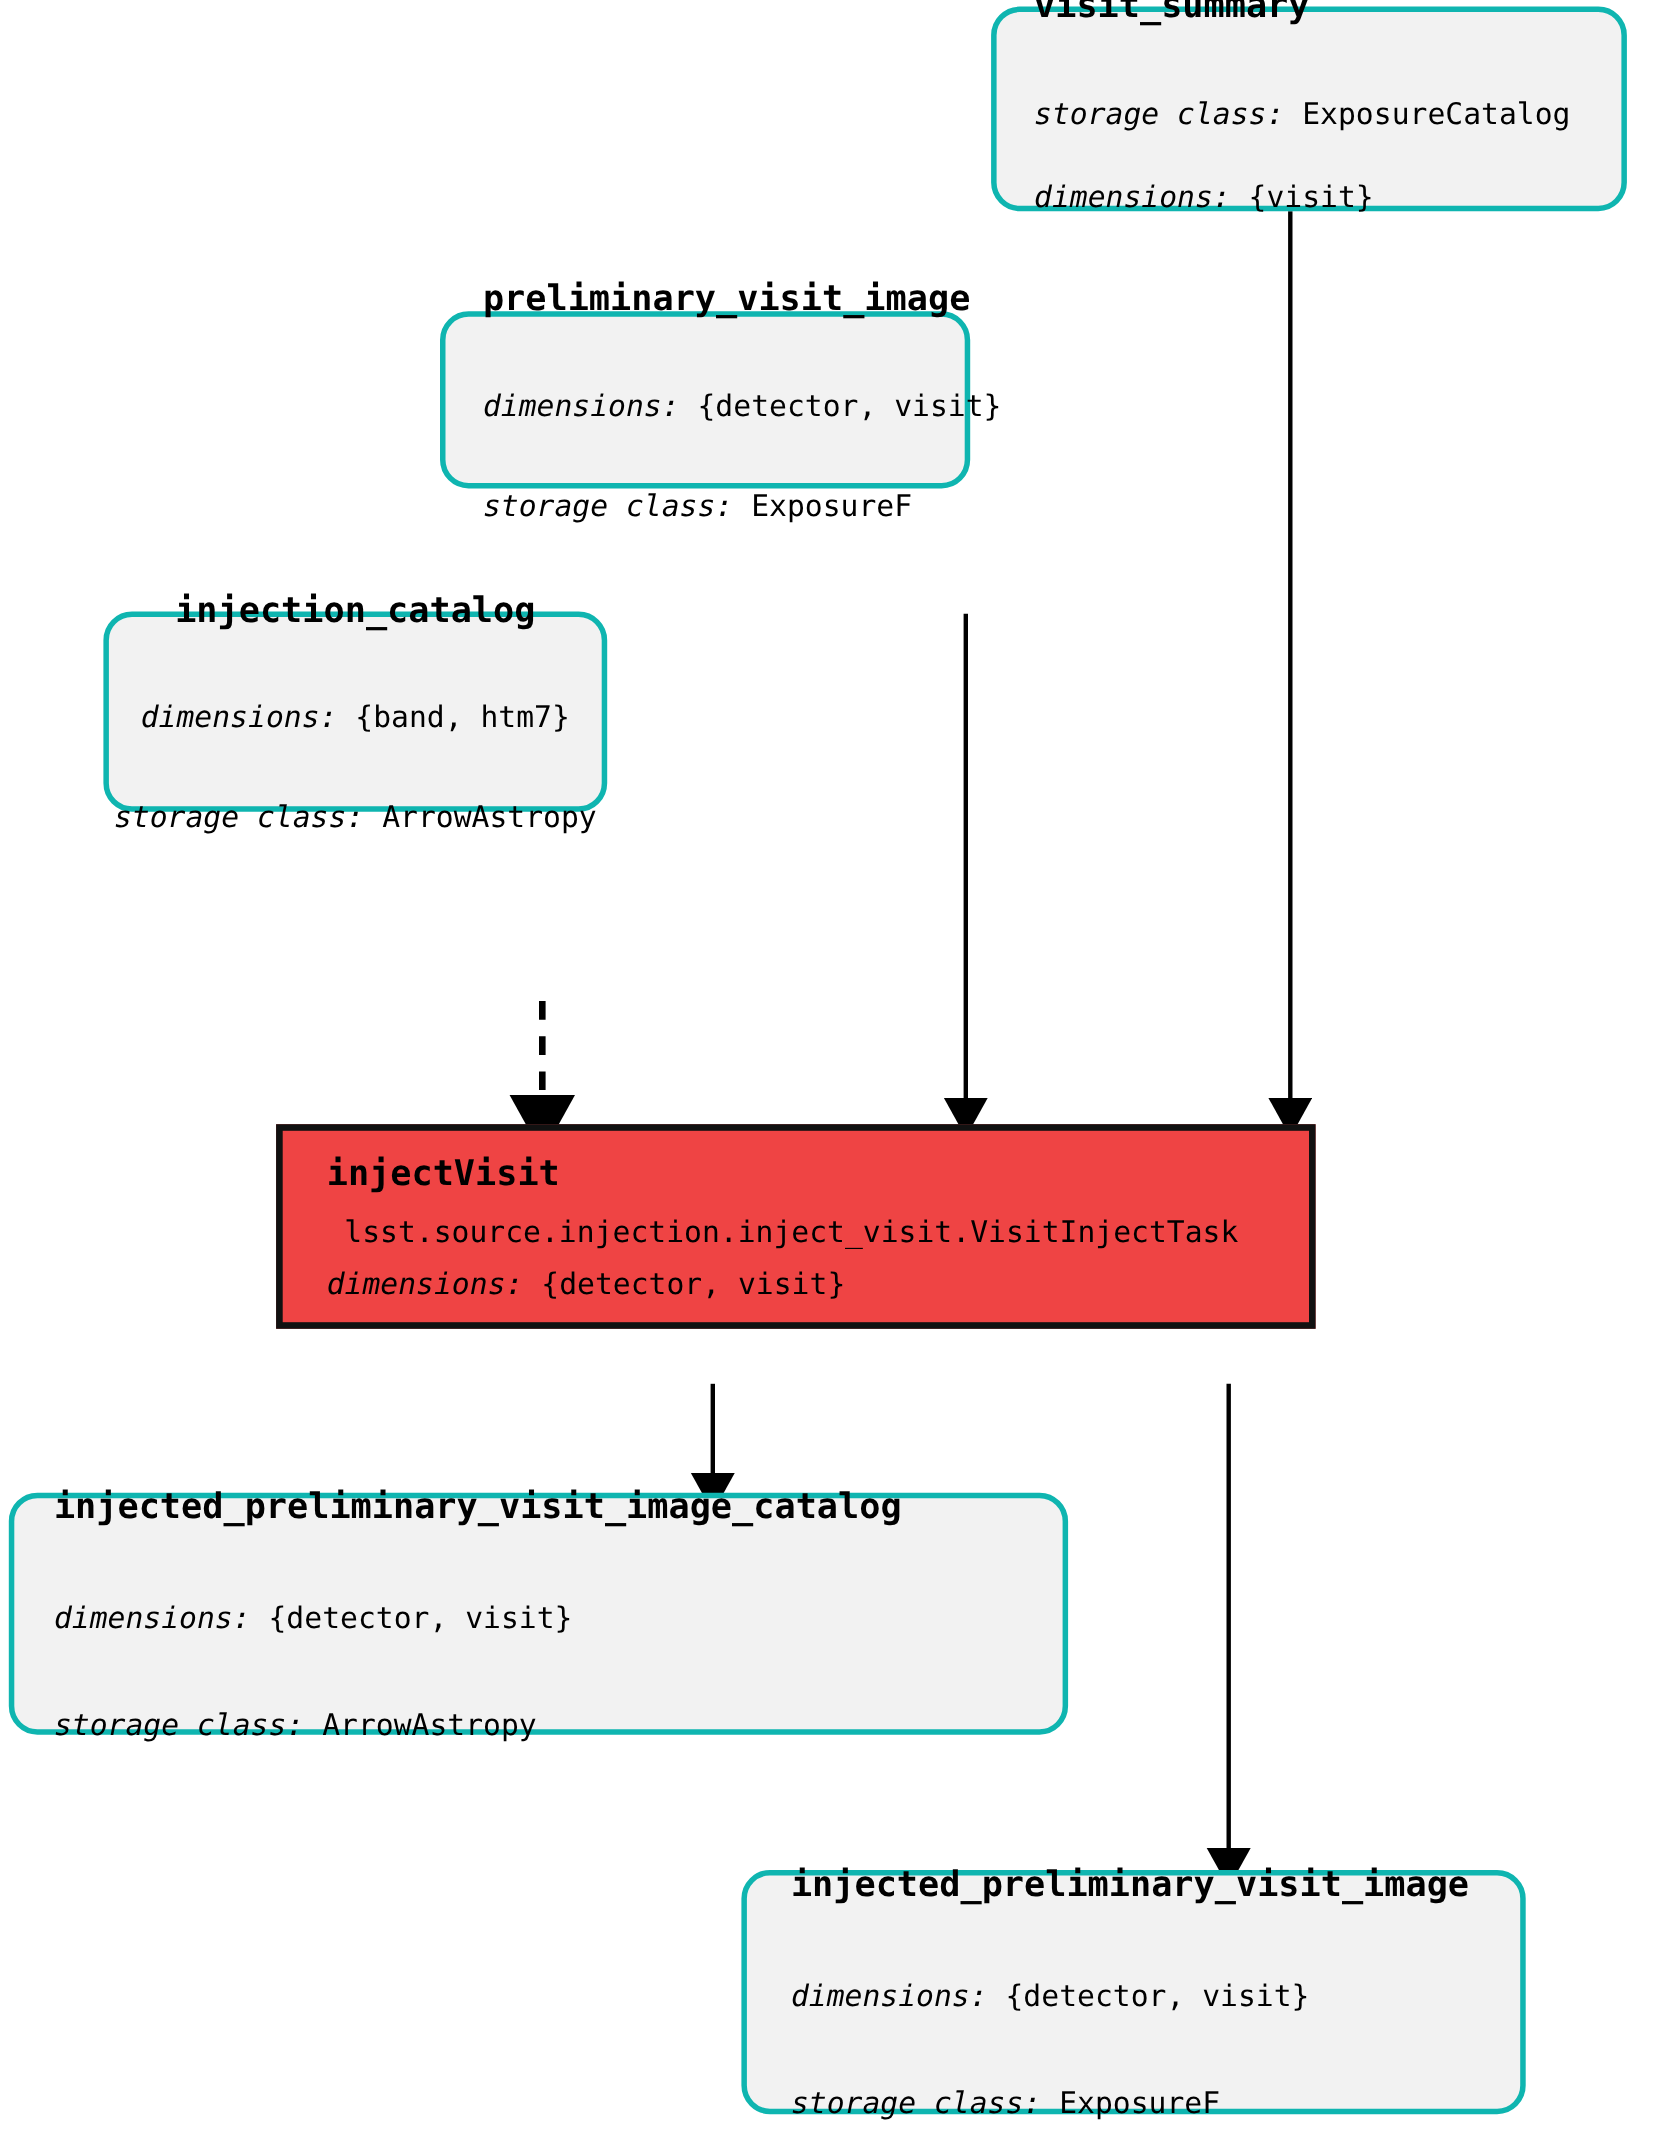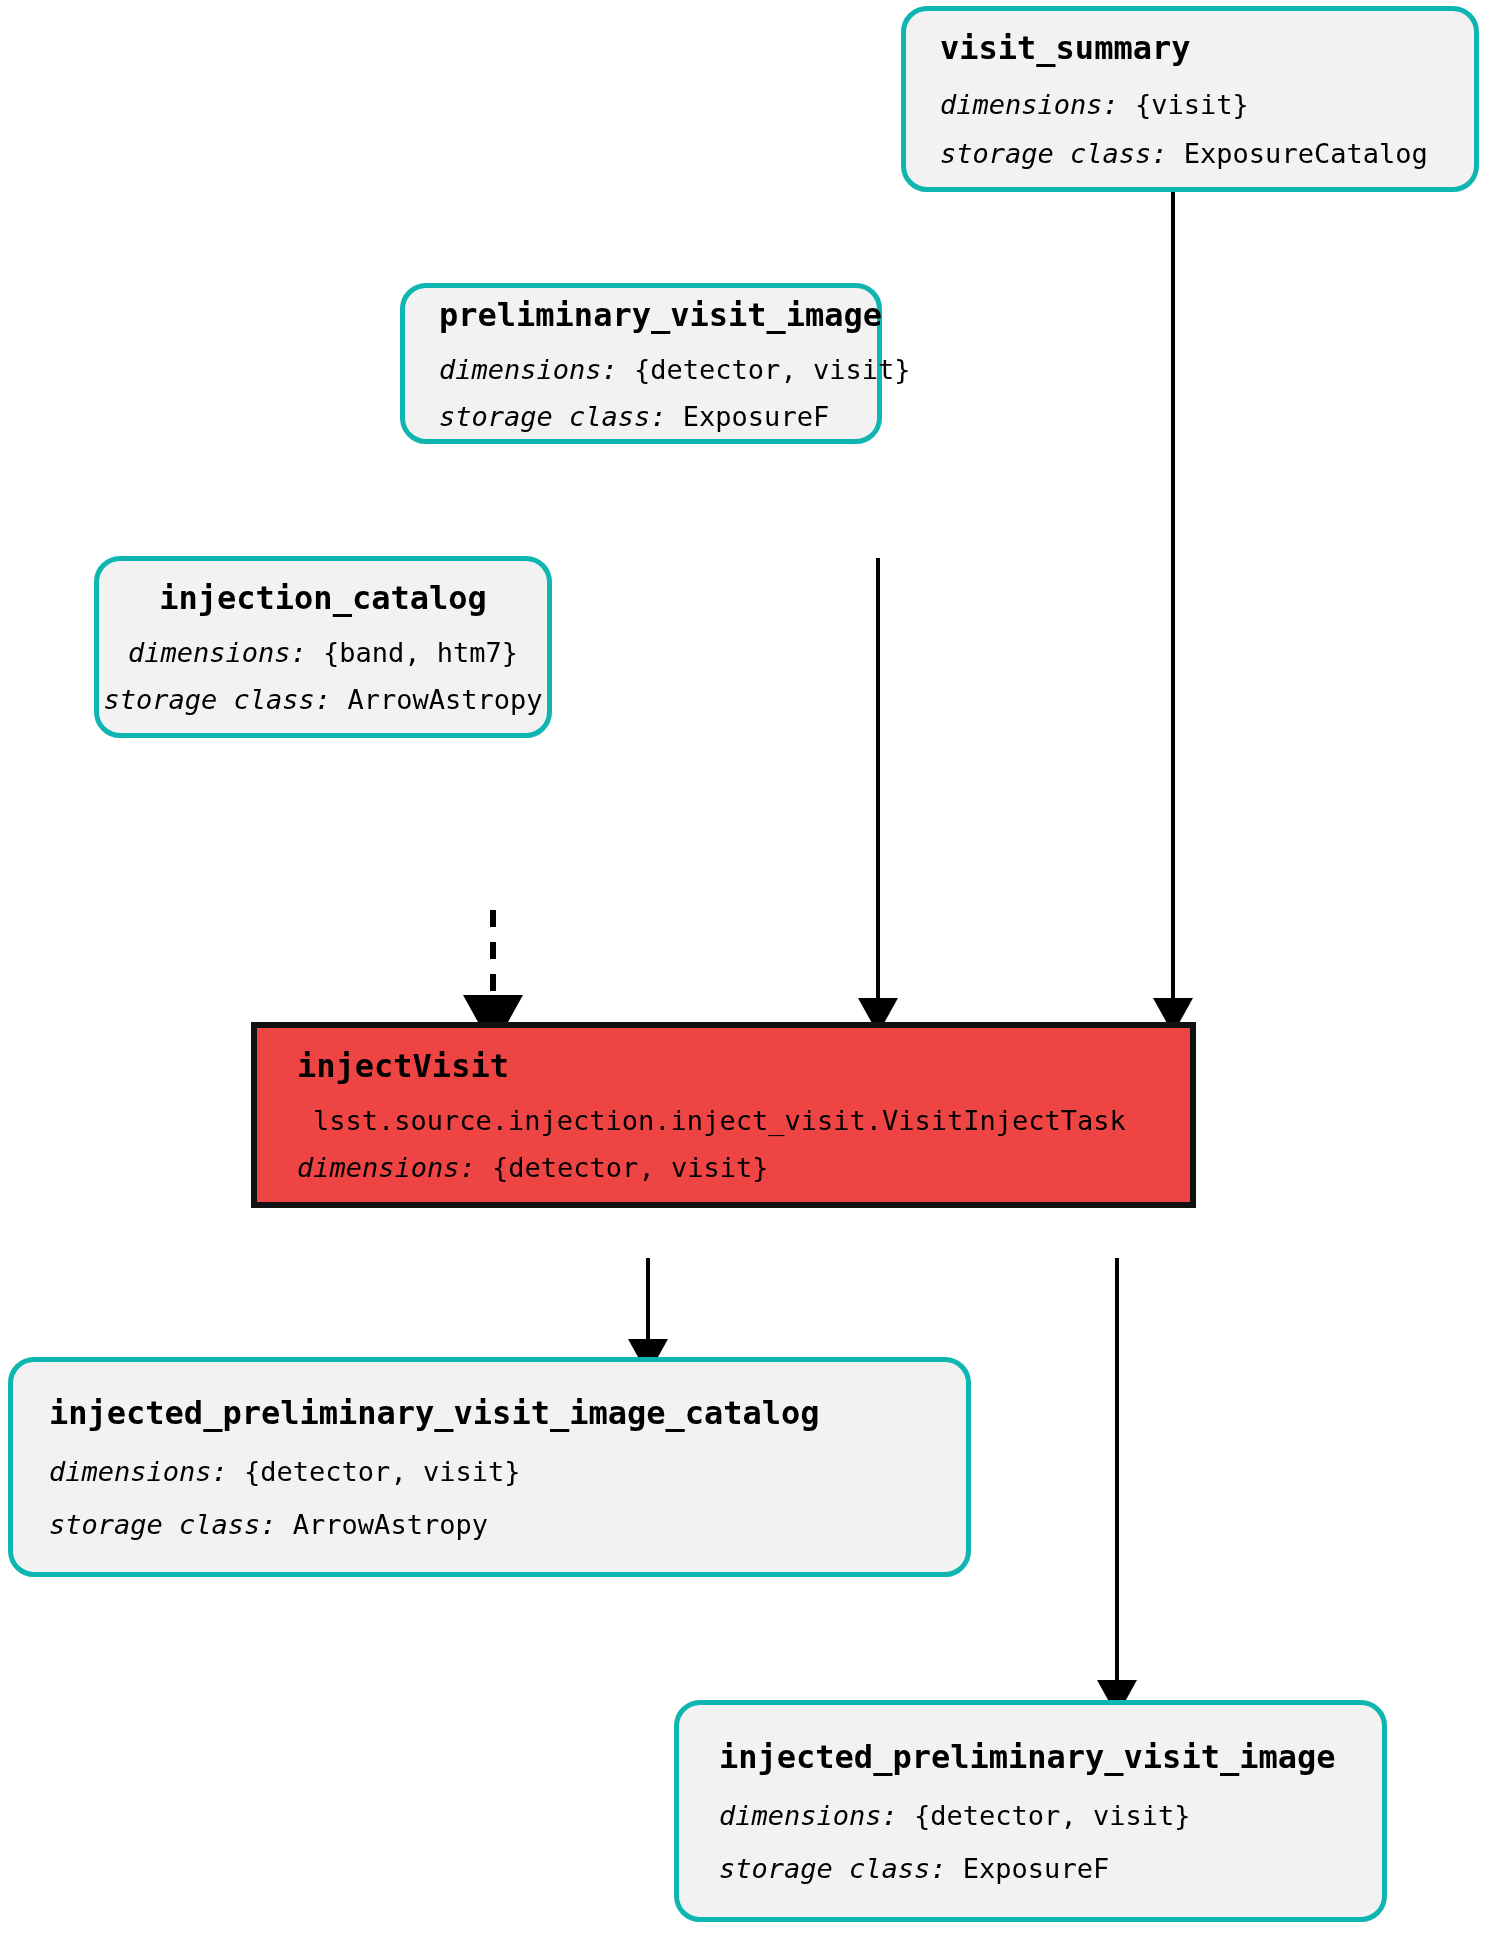--- a/index.html
+++ b/index.html
@@ -7,20 +7,21 @@
        font-family:"DejaVu Sans Mono","Liberation Mono",monospace;}
   #canvas{position:absolute;inset:0;width:1509px;height:1937px;}
   svg.edges{position:absolute;left:0;top:0;width:1509px;height:1937px;pointer-events:none;}
 
   .node{position:absolute;box-sizing:border-box;display:flex;flex-direction:column;
         justify-content:center;}
   .dataset{
     background:#F2F2F2;
     border:5px solid #0FB5B0;
     border-radius:26px;
+    gap:44px;
   }
   .task{
     background:#ef4444;
     border:6px solid #111111;
     border-radius:0px;
   }
   .title{
     font-weight:bold;
     color:#000000;
     white-space:nowrap;
@@ -50,27 +51,27 @@
 
     <line x1="493" y1="910" x2="493" y2="1004" stroke="#000000" stroke-width="6" stroke-dasharray="17,15" marker-end="url(#arrowhead)"></line>
 
     <line x1="648" y1="1258" x2="648" y2="1345" stroke="#000000" stroke-width="4" marker-end="url(#arrowhead)"></line>
 
     <line x1="1117" y1="1258" x2="1117" y2="1686" stroke="#000000" stroke-width="4" marker-end="url(#arrowhead)"></line>
   </svg>
 
   <div class="node dataset" style="left:901px;top:6px;width:578px;height:186px;padding:0 34px;">
     <div class="title" style="font-size:32px;margin-bottom:22px;">visit_summary</div>
+    <div class="line" style="font-size:27px;">
+      <span class="lbl">storage class:</span>
+      <span class="val">ExposureCatalog</span>
+    </div>
     <div class="line" style="font-size:27px;margin-bottom:18px;">
       <span class="lbl">dimensions:</span>
       <span class="val">{visit}</span>
-    </div>
-    <div class="line" style="font-size:27px;">
-      <span class="lbl">storage class:</span>
-      <span class="val">ExposureCatalog</span>
     </div>
   </div>
 
   <div class="node dataset" style="left:400px;top:283px;width:482px;height:161px;padding:0 34px;">
     <div class="title" style="font-size:32px;margin-bottom:20px;">preliminary_visit_image</div>
     <div class="line" style="font-size:27px;margin-bottom:16px;">
       <span class="lbl">dimensions:</span>
       <span class="val">{detector, visit}</span>
     </div>
     <div class="line" style="font-size:27px;">

